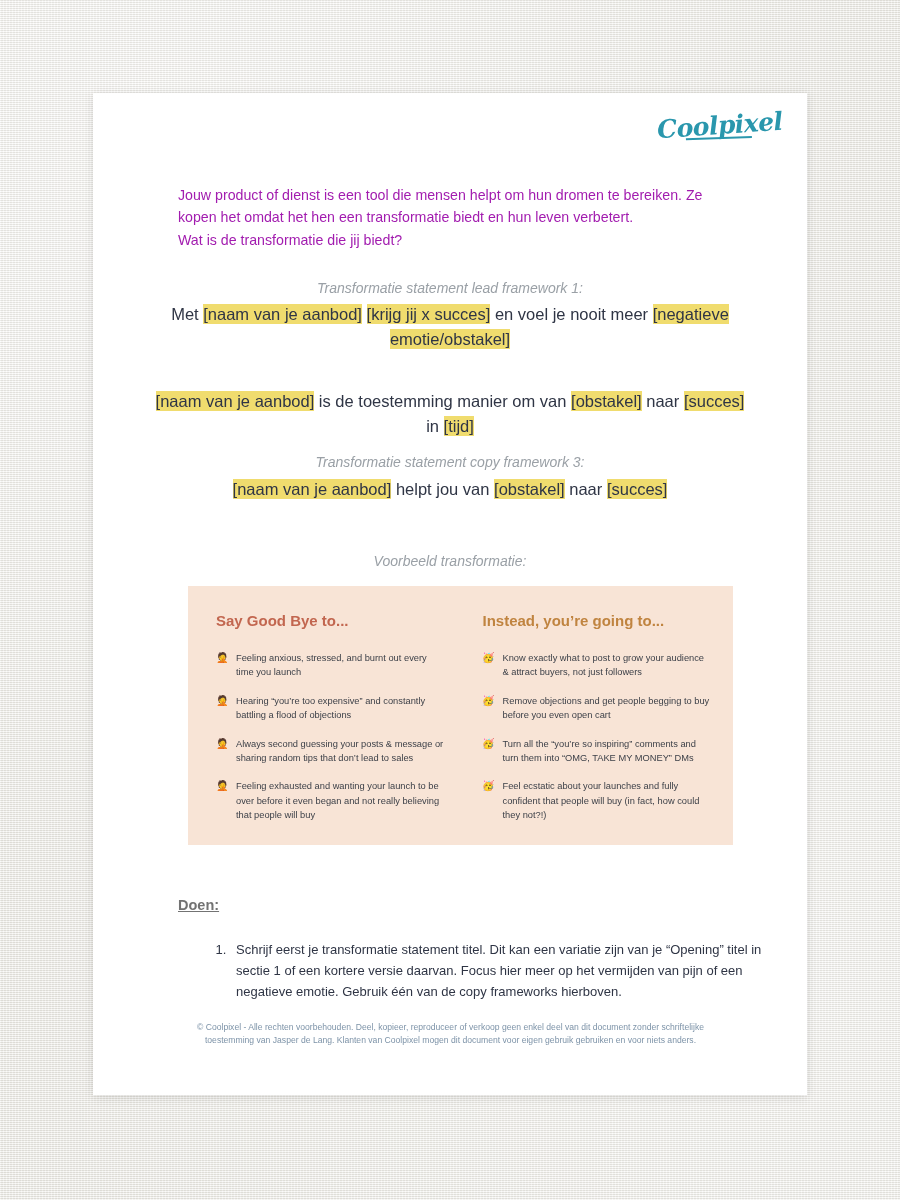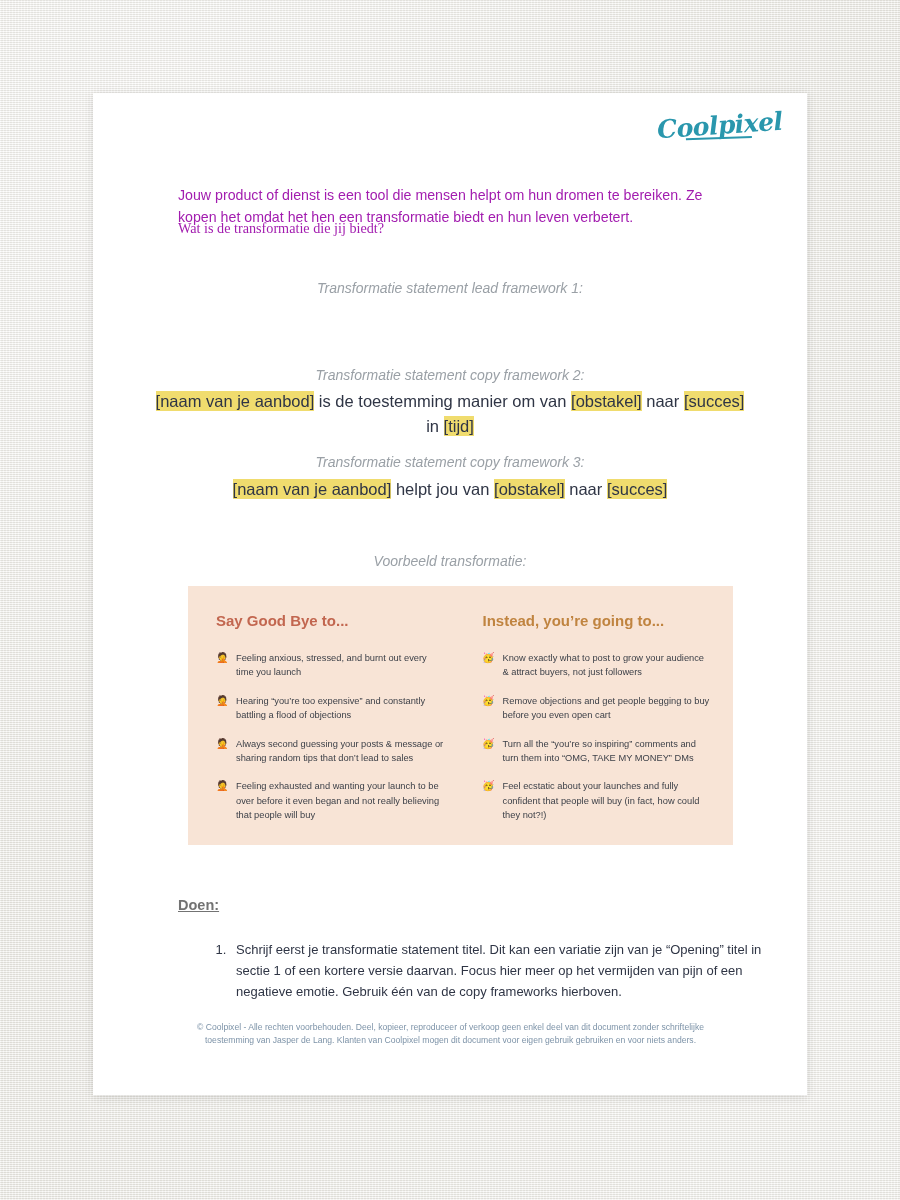--- a/index.html
+++ b/index.html
@@ -61,21 +61,21 @@
   .body-text {
     position: absolute;
     left: 85px;
     width: 545px;
     color: #a21caf;
     font-size: 14.2px;
     line-height: 1.55;
   }
 
   .intro-a { top: 91px; }
-  .intro-b { top: 124px; font-family: Liberation Serif, serif; }
+  .intro-b { top: 136px; }
 
   .fw-label {
     position: absolute;
     left: 0;
     width: 714px;
     text-align: center;
     font-style: italic;
     color: #9aa0a6;
     font-size: 14px;
   }
@@ -195,22 +195,22 @@
 
   <div class="logo">
     <span>Coolpixel</span>
     <span class="underline"></span>
   </div>
 
   <div class="body-text intro-a">Jouw product of dienst is een tool die mensen helpt om hun dromen te bereiken. Ze kopen het omdat het hen een transformatie biedt en hun leven verbetert.</div>
   <div class="body-text intro-b">Wat is de transformatie die jij biedt?</div>
 
   <div class="fw-label fw1-label">Transformatie statement lead framework 1:</div>
-
-  <div class="fw-label fw2-label">Transformatie statement copy framework 2:</div>
+  <div class="fw-line fw1-line"><span>Met </span><mark>[naam van je aanbod]</mark><span> </span><mark>[krijg jij x succes]</mark><span> en voel je nooit meer </span><mark>[negatieve emotie/obstakel]</mark></div>
+
   <div class="fw-line fw2-line"><mark>[naam van je aanbod]</mark><span> is de toestemming manier om van </span><mark>[obstakel]</mark><span> naar </span><mark>[succes]</mark><span> in </span><mark>[tijd]</mark></div>
 
   <div class="fw-label fw3-label">Transformatie statement copy framework 3:</div>
   <div class="fw-line fw3-line"><mark>[naam van je aanbod]</mark><span> helpt jou van </span><mark>[obstakel]</mark><span> naar </span><mark>[succes]</mark></div>
 
   <div class="example-label">Voorbeeld transformatie:</div>
 
   <div class="peach-box">
     <div class="col left">
       <div class="col-head">Say Good Bye to...</div>

